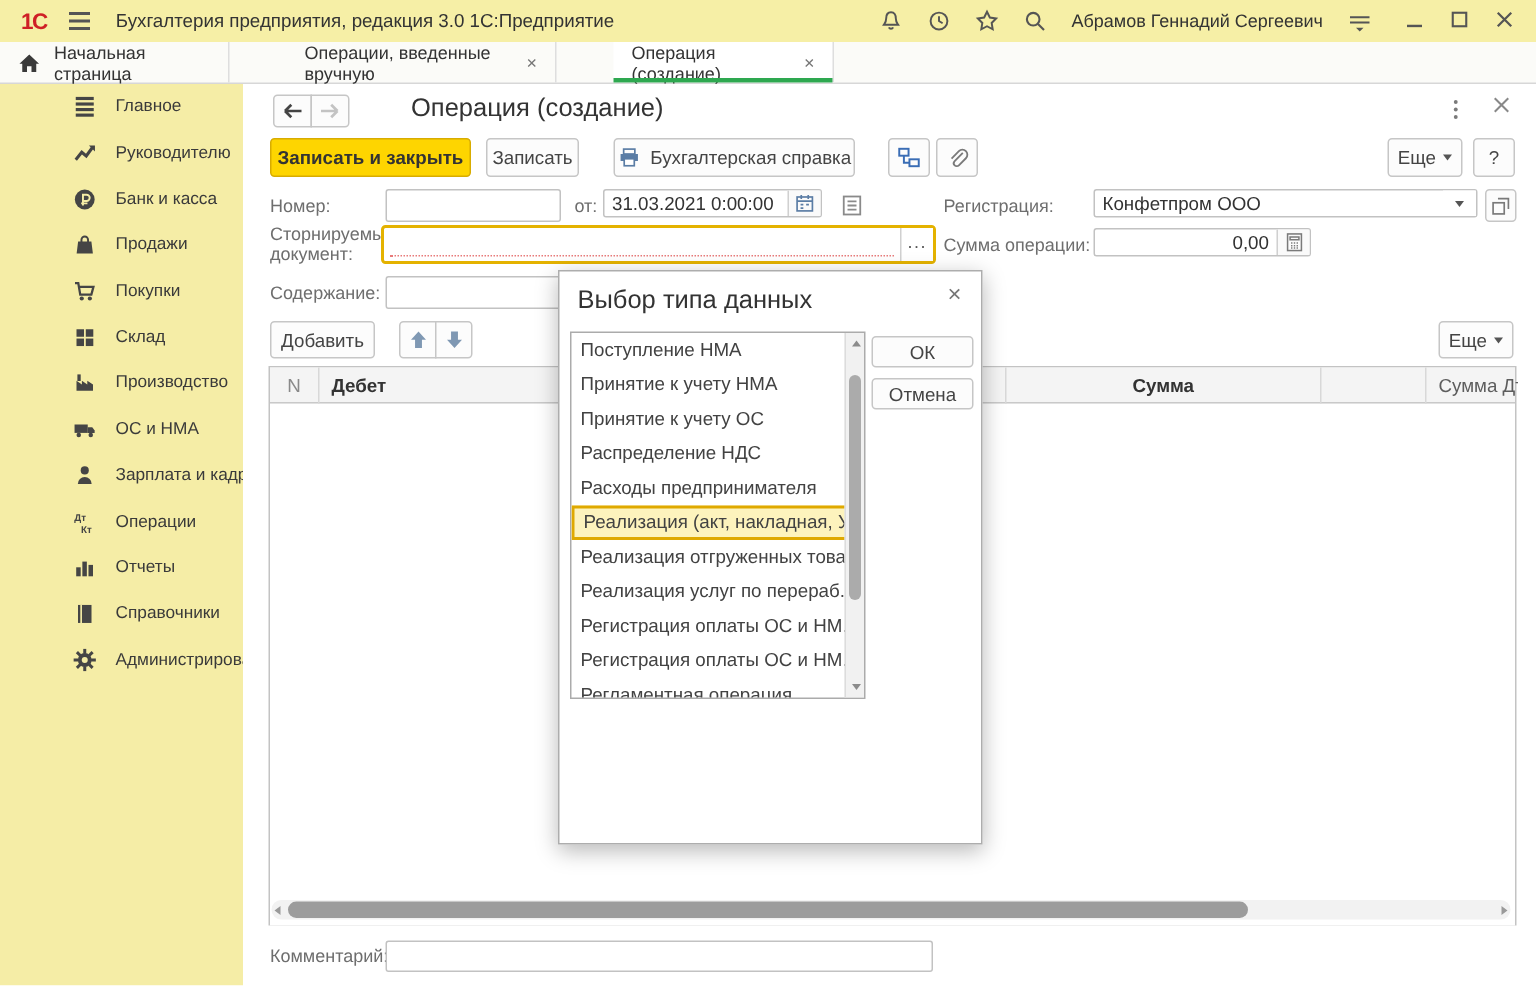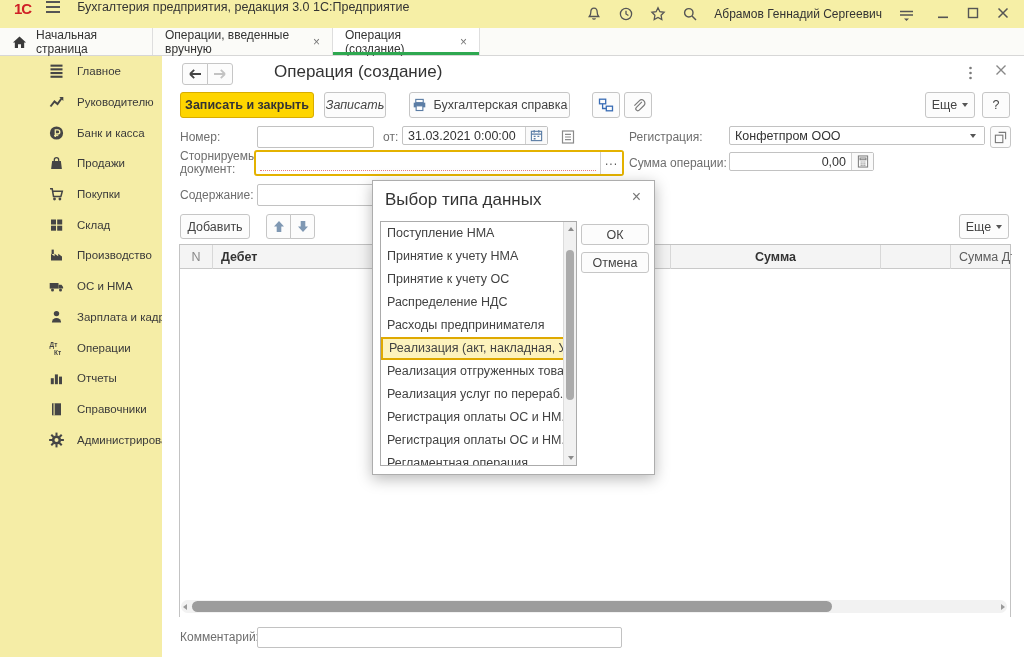--- a/index.html
+++ b/index.html
@@ -1,31 +1,31 @@
 <!DOCTYPE html>
 <html><head>
 <meta charset="utf-8">
 <style>
   * { margin:0; padding:0; box-sizing:border-box; }
   html,body { width:1024px; height:657px; }
   body { font-family:"Liberation Sans", sans-serif; font-size:12.5px; color:#3f3f3f; background:#fff; overflow:hidden; }
   .window { position:relative; width:1024px; height:657px; background:#fff; overflow:hidden; }
 
   
-  .titlebar { position:relative; height:28px; background:#f6efa6; display:flex; }
+  .titlebar { position:relative; height:28px; background:#f6efa6; display:flex; align-items:center; }
   .logo { font-weight:bold; font-size:15px; color:#cf2026; margin-left:14px; letter-spacing:-1px; }
   .hamburger { margin-left:14px; cursor:pointer; }
   .apptitle { margin-left:16px; font-size:12.5px; color:#333; }
   .tb-right { position:absolute; right:0; top:0; height:28px; display:flex; align-items:center; gap:16px; padding-right:12px; }
   .tb-ic { width:16px; height:16px; display:block; cursor:pointer; }
   .username { font-size:12px; color:#333; }
   .winctl { display:flex; gap:14px; margin-left:6px; align-items:center; }
 
   
-  .tabbar { height:28px; background:#fbfbf8; border-bottom:1px solid #d7d7d7; display:flex; }
+  .tabbar { height:28px; background:#fbfbf8; border-bottom:1px solid #d7d7d7; display:flex;gap:38px; }
   .tab { position:relative; display:flex; align-items:center; padding:0 12px; border-right:1px solid #dedede; font-size:12px; color:#333; cursor:pointer; }
   .tab .x { margin-left:8px; color:#777; font-size:12px; cursor:pointer; }
   .tab.active { background:#fff; }
   .tab.active::after { content:""; position:absolute; left:0; right:0; bottom:0; height:3px; background:#2ea850; }
   .homeicon { margin-right:9px; }
 
   
   .appbody { display:flex; height:601px; }
   .sidebar { width:162px; background:#f5eda6; flex:none; }
   .sb-item { height:30.7px; display:flex; align-items:center; padding-left:48px; font-size:11.5px; color:#3a3a3a; cursor:pointer; white-space:nowrap; }
@@ -44,21 +44,21 @@
 
   
   .ttable { position:absolute; left:17px; top:188px; width:832px; height:373px; border:1px solid #c3c3c3; background:#fff; }
   .thead { position:relative; height:24px; background:#f4f4f4; border-bottom:1px solid #c9c9c9; }
   .th { position:absolute; top:0; height:24px; line-height:24px; border-right:1px solid #d8d8d8; font-size:12.5px; overflow:hidden; white-space:nowrap; }
   .hscroll { position:absolute; left:19px; top:544px; width:826px; height:13px; background:#f2f2f2; border-radius:7px; }
   .hscroll .thumb { position:absolute; left:11px; top:1px; width:640px; height:11px; background:#9c9c9c; border-radius:6px; cursor:pointer; }
   .tri { position:absolute; width:0; height:0; }
 
   
-  .dlg { position:absolute; left:372px; top:180px; width:283px; height:295px; background:#fff; border:1px solid #adadad; box-shadow:0 4px 14px rgba(0,0,0,.28); z-index:30; }
+  .dlg { position:absolute; left:372px; top:180px; width:283px; height:383px; background:#fff; border:1px solid #adadad; box-shadow:0 4px 14px rgba(0,0,0,.28); z-index:30; }
   .dlg-title { position:absolute; left:12px; top:9px; font-size:17px; color:#333; }
   .dlg-close { position:absolute; right:13px; top:7px; font-size:16px; color:#777; cursor:pointer; }
   .dlg-list { position:absolute; left:7px; top:40px; width:197px; height:245px; border:1px solid #ababab; overflow:hidden; background:#fff; }
   .li { height:23px; line-height:23px; padding:0 6px; margin-right:1px; font-size:12.5px; color:#424242; white-space:nowrap; overflow:hidden; cursor:pointer; }
   .li.sel { border:2px solid #dfa900; background:#fdf3bd; line-height:19px; }
   .dlg-sb { position:absolute; right:0; top:0; bottom:0; width:13px; background:#f1f1f1; border-left:1px solid #dcdcdc; }
   .dlg-sb .thumb { position:absolute; left:2px; right:2px; top:28px; height:150px; background:#ababab; border-radius:4px; cursor:pointer; }
   .sb-arr { position:absolute; left:3.5px; width:0; height:0; border-left:3px solid transparent; border-right:3px solid transparent; cursor:pointer; }
   .dlg .btn { width:68px; height:21px; left:208px; }
 
@@ -294,21 +294,21 @@
             </g>
           </svg>
       </span>
       <span style="position:absolute; left:833px; top:8px; cursor:pointer;">
         <svg width="12" height="12" viewBox="0 0 12 12" stroke="#888" stroke-width="1.4">
             <path d="M1.5 1.5l9 9M10.5 1.5l-9 9"></path>
           </svg>
       </span>
 
       <button class="btn btn-y" style="left:18px; top:36px; width:134px;">Записать и закрыть</button>
-      <button class="btn" style="left:162px; top:36px; width:62px;font-style:italic;">Записать</button>
+      <button class="btn" style="left:162px; top:36px; width:62px;">Записать</button>
       <button class="btn" style="left:247px; top:36px; width:161px; gap:7px;">
         <svg width="15" height="14" viewBox="0 0 16 15">
             <rect x="4" y="1.5" width="8" height="3.5" fill="none" stroke="#5b7da5" stroke-width="1.2"></rect>
             <rect x="1.8" y="5" width="12.4" height="5" fill="#5b7da5"></rect>
             <rect x="4.4" y="8.4" width="7.2" height="5" fill="#fff" stroke="#5b7da5" stroke-width="1.2"></rect>
           </svg>
         <span>Бухгалтерская справка</span>
       </button>
       <button class="btn" style="left:430px; top:36px; width:28px;">
         <svg width="16" height="16" viewBox="0 0 16 16" fill="none" stroke="#3a6db5" stroke-width="1.3">

